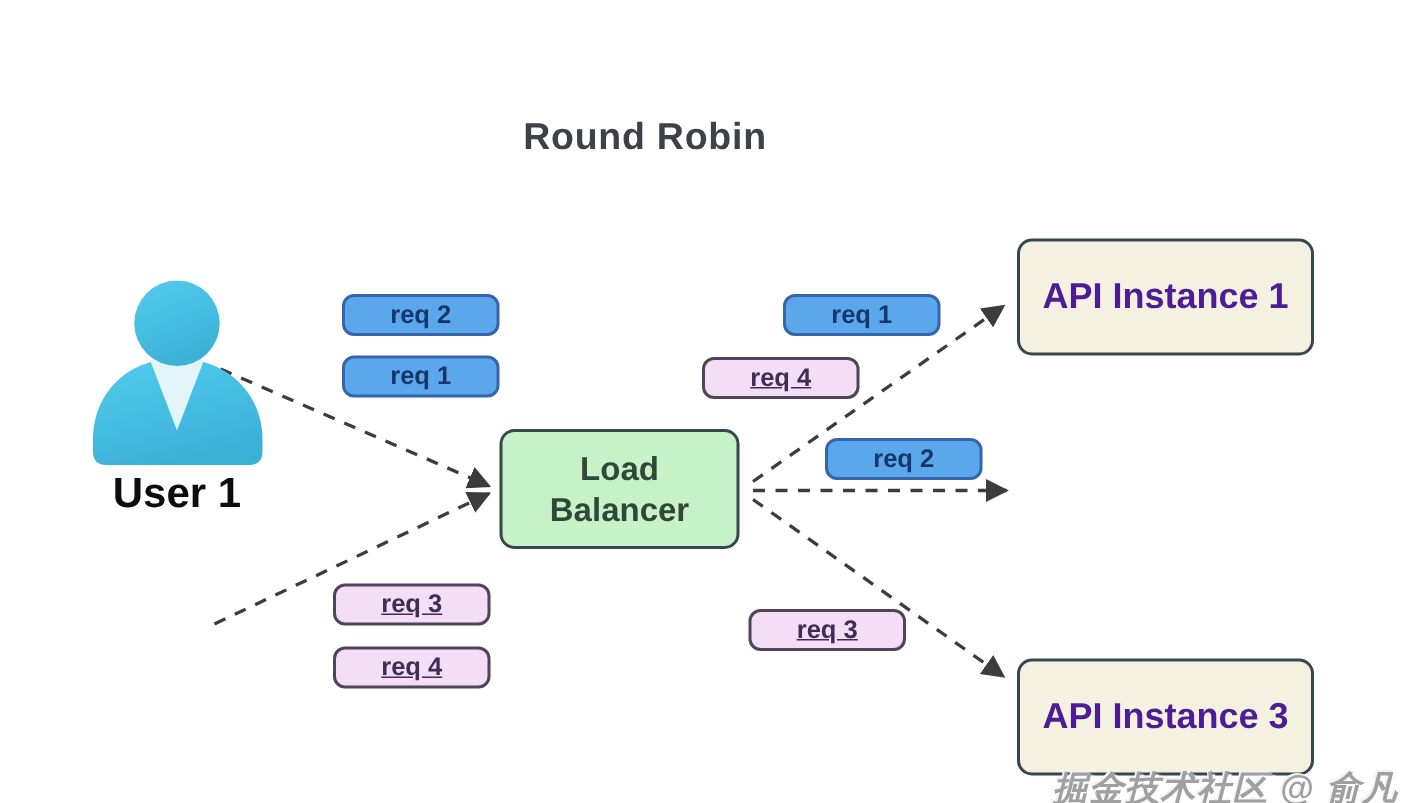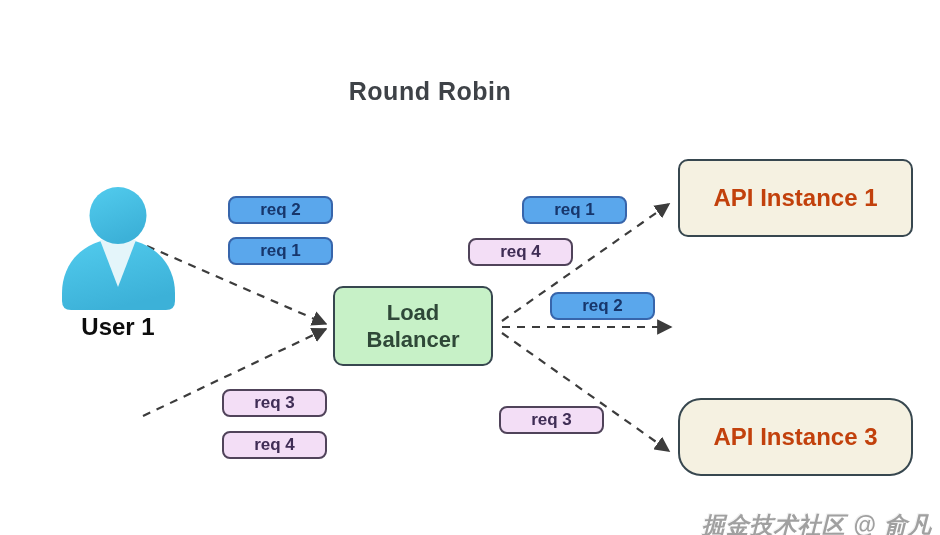--- a/index.html
+++ b/index.html
@@ -19,62 +19,63 @@
     color:var(--title-text,#3e4247);
     letter-spacing:0.5px;
     z-index:2;
   }
   .user{position:absolute;width:120px;text-align:center;z-index:2;}
   .user-1{left:58px;top:168px;}
   .user-2{left:58px;top:338px;}
   .user svg{display:block;margin:0 auto;}
   .user-label{
     margin-top:3px;
-    font-size:24px;font-weight:bold;color:#0d0d0d;
+    font-size:28px;font-weight:bold;color:#0d0d0d;
   }
   .node{
     position:absolute;box-sizing:border-box;
     display:flex;align-items:center;justify-content:center;
     text-align:center;
     border:2px solid var(--box-border,#37474f);
     border-radius:10px;
     font-weight:bold;
     z-index:2;
   }
   .lb{
     left:333px;top:267px;width:160px;height:80px;
     background:var(--load-balancer-fill,#c7f1c7);
     color:#2f4838;font-size:22px;line-height:1.25;
     padding:0 18px;
   }
   .api{
-    left:678px;width:235px;height:78px;
+    left:678px;width:198px;height:78px;
     background:var(--instance-fill,#f5f1e1);
-    color:#c2410c;font-size:24px;
+    color:#4c1d95;font-size:24px;
   }
   .api-1{top:140px;}
   .api-2{top:268px;}
-  .api-3{top:379px;border-radius:23px;}
+  .api-3{top:420px;}
   .badge{
     position:absolute;box-sizing:border-box;
     width:105px;height:28px;
     display:flex;align-items:center;justify-content:center;
     border-radius:8px;border:2px solid;
     font-size:17px;font-weight:bold;
     z-index:3;
   }
   .badge.blue{
     background:var(--badge-blue-fill,#5aa7ec);
     border-color:var(--badge-blue-border,#3765ab);
     color:var(--badge-blue-text,#17366b);
   }
   .badge.pink{
     background:var(--badge-pink-fill,#f3def6);
     border-color:var(--badge-pink-border,#50435a);
     color:var(--badge-pink-text,#3f2d55);
+    text-decoration:underline;
   }
   .b1{left:228px;top:177px;}
   .b2{left:228px;top:218px;}
   .b3{left:222px;top:370px;}
   .b4{left:222px;top:412px;}
   .b5{left:522px;top:177px;}
   .b6{left:468px;top:219px;}
   .b7{left:550px;top:273px;}
   .b8{left:499px;top:387px;}
   .watermark{

